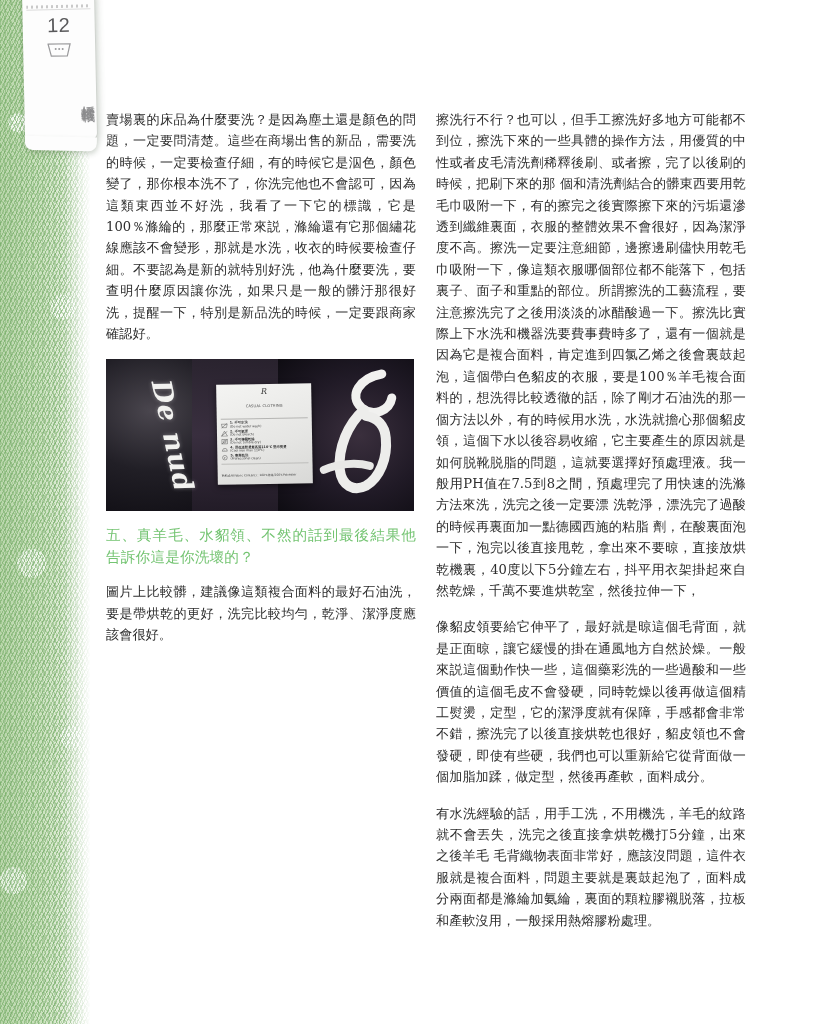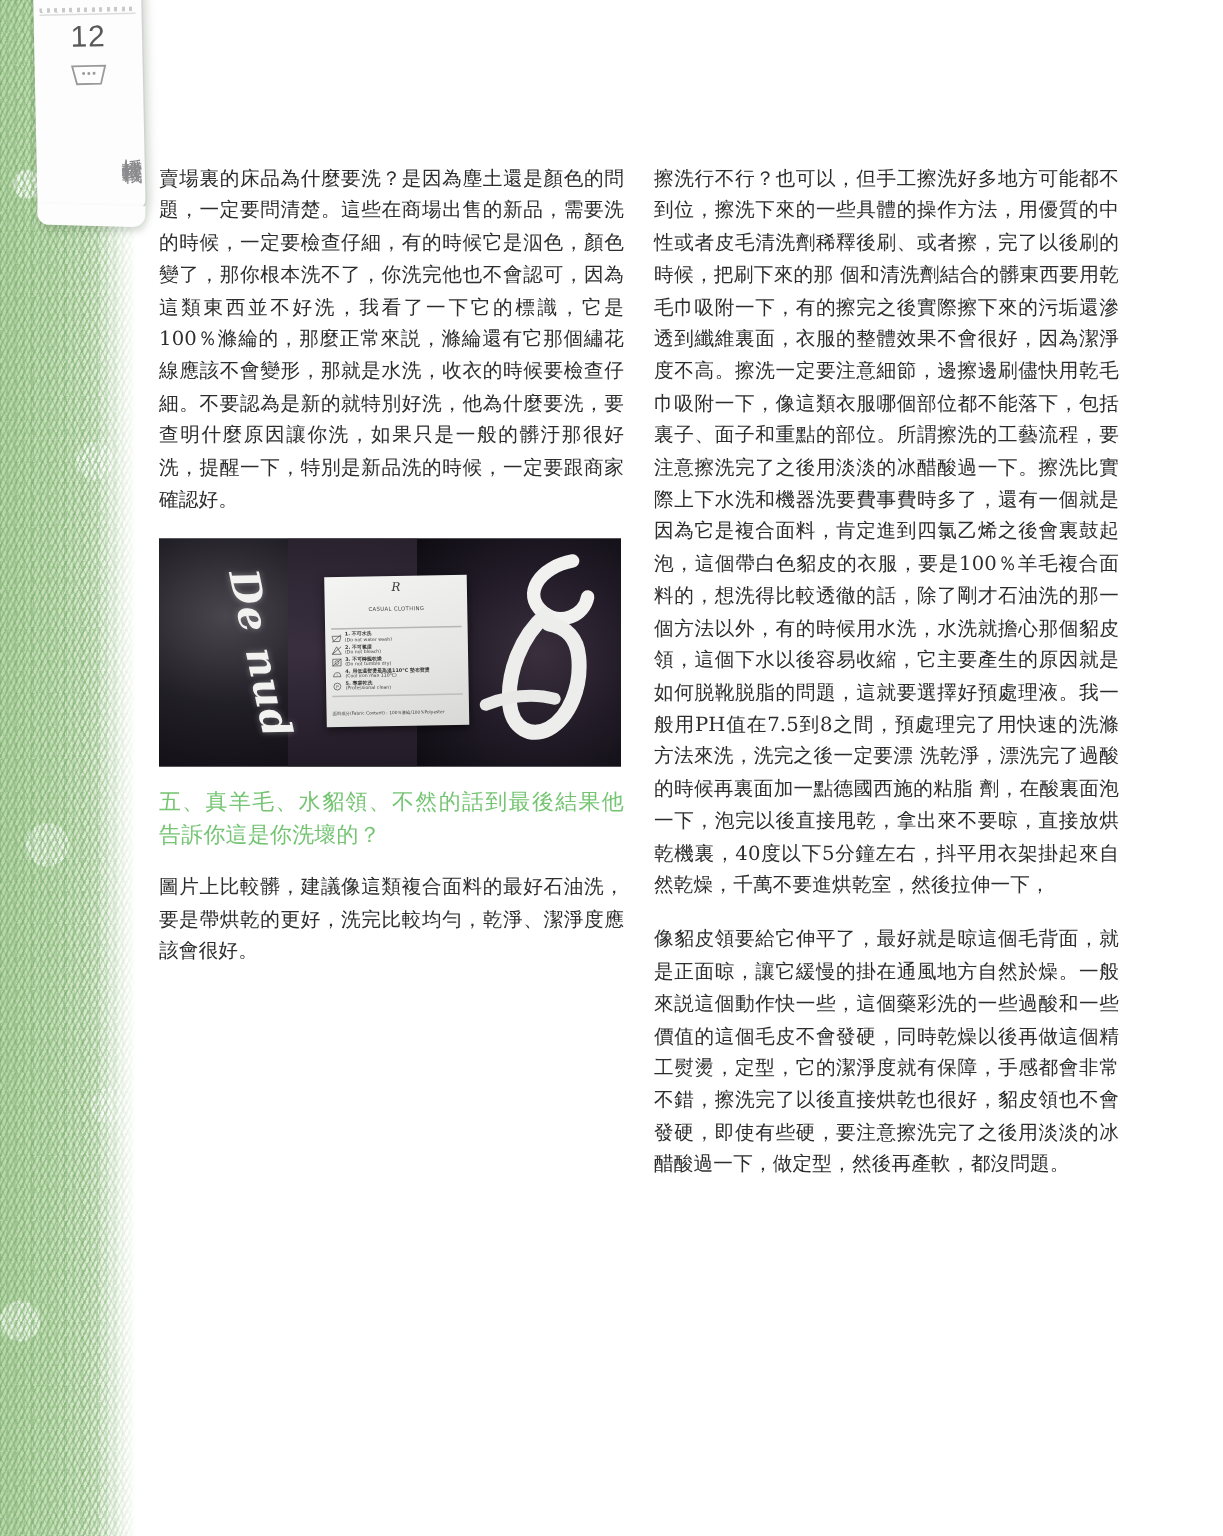--- a/index.html
+++ b/index.html
@@ -271,16 +271,17 @@
         <div class="cl-foot">面料成分(Fabric Content)：100％滌綸/100％Polyester</div>
       </div>
     </div>
 
     <h2 class="section-heading">五、真羊毛、水貂領、不然的話到最後結果他告訴你這是你洗壞的？</h2>
     <p class="para">圖片上比較髒，建議像這類複合面料的最好石油洗，要是帶烘乾的更好，洗完比較均勻，乾淨、潔淨度應該會很好。</p>
   </div>
 
   <div class="col col-right">
     <p class="para">擦洗行不行？也可以，但手工擦洗好多地方可能都不到位，擦洗下來的一些具體的操作方法，用優質的中性或者皮毛清洗劑稀釋後刷、或者擦，完了以後刷的時候，把刷下來的那 個和清洗劑結合的髒東西要用乾毛巾吸附一下，有的擦完之後實際擦下來的污垢還滲透到纖維裏面，衣服的整體效果不會很好，因為潔淨度不高。擦洗一定要注意細節，邊擦邊刷儘快用乾毛巾吸附一下，像這類衣服哪個部位都不能落下，包括裏子、面子和重點的部位。所謂擦洗的工藝流程，要注意擦洗完了之後用淡淡的冰醋酸過一下。擦洗比實際上下水洗和機器洗要費事費時多了，還有一個就是因為它是複合面料，肯定進到四氯乙烯之後會裏鼓起泡，這個帶白色貂皮的衣服，要是100％羊毛複合面料的，想洗得比較透徹的話，除了剛才石油洗的那一個方法以外，有的時候用水洗，水洗就擔心那個貂皮領，這個下水以後容易收縮，它主要產生的原因就是如何脱靴脱脂的問題，這就要選擇好預處理液。我一般用PH值在7.5到8之間，預處理完了用快速的洗滌方法來洗，洗完之後一定要漂 洗乾淨，漂洗完了過酸的時候再裏面加一點德國西施的粘脂 劑，在酸裏面泡一下，泡完以後直接甩乾，拿出來不要晾，直接放烘乾機裏，40度以下5分鐘左右，抖平用衣架掛起來自然乾燥，千萬不要進烘乾室，然後拉伸一下，</p>
-    <p class="para">像貂皮領要給它伸平了，最好就是晾這個毛背面，就是正面晾，讓它緩慢的掛在通風地方自然於燥。一般來説這個動作快一些，這個藥彩洗的一些過酸和一些價值的這個毛皮不會發硬，同時乾燥以後再做這個精工熨燙，定型，它的潔淨度就有保障，手感都會非常不錯，擦洗完了以後直接烘乾也很好，貂皮領也不會發硬，即使有些硬，要注意擦洗完了之後用淡淡的冰醋酸過一下，做定型，然後再產軟，都沒問題。</p>
+    <p class="para">像貂皮領要給它伸平了，最好就是晾這個毛背面，就是正面晾，讓它緩慢的掛在通風地方自然於燥。一般來説這個動作快一些，這個藥彩洗的一些過酸和一些價值的這個毛皮不會發硬，同時乾燥以後再做這個精工熨燙，定型，它的潔淨度就有保障，手感都會非常不錯，擦洗完了以後直接烘乾也很好，貂皮領也不會發硬，即使有些硬，我們也可以重新給它從背面做一個加脂加蹂，做定型，然後再產軟，面料成分。</p>
+    <p class="para">有水洗經驗的話，用手工洗，不用機洗，羊毛的紋路就不會丟失，洗完之後直接拿烘乾機打5分鐘，出來之後羊毛 毛背織物表面非常好，應該沒問題，這件衣服就是複合面料，問題主要就是裏鼓起泡了，面料成分兩面都是滌綸加氨綸，裏面的顆粒膠襯脱落，拉板和產軟沒用，一般採用熱熔膠粉處理。</p>
   </div>
 
 </div>
 
 </body></html>

